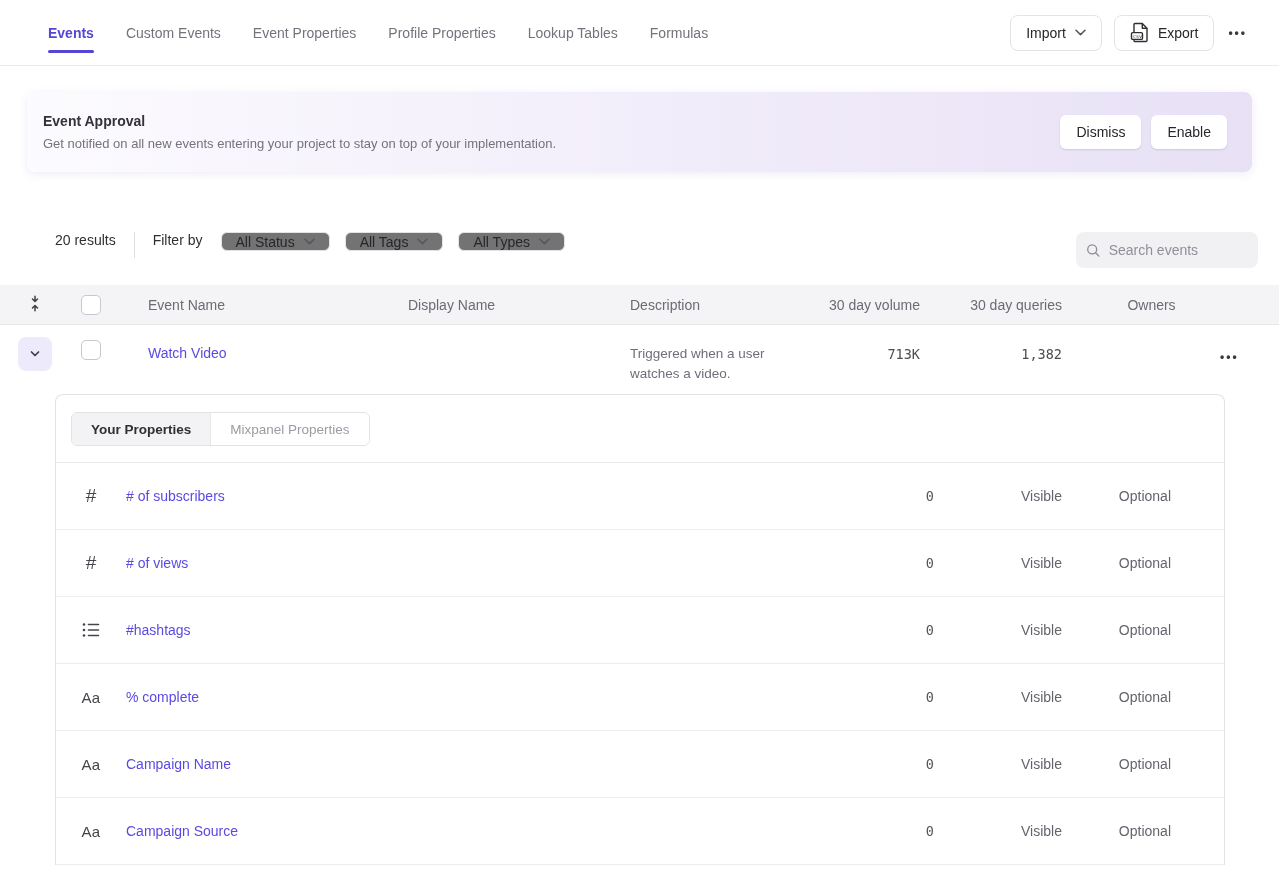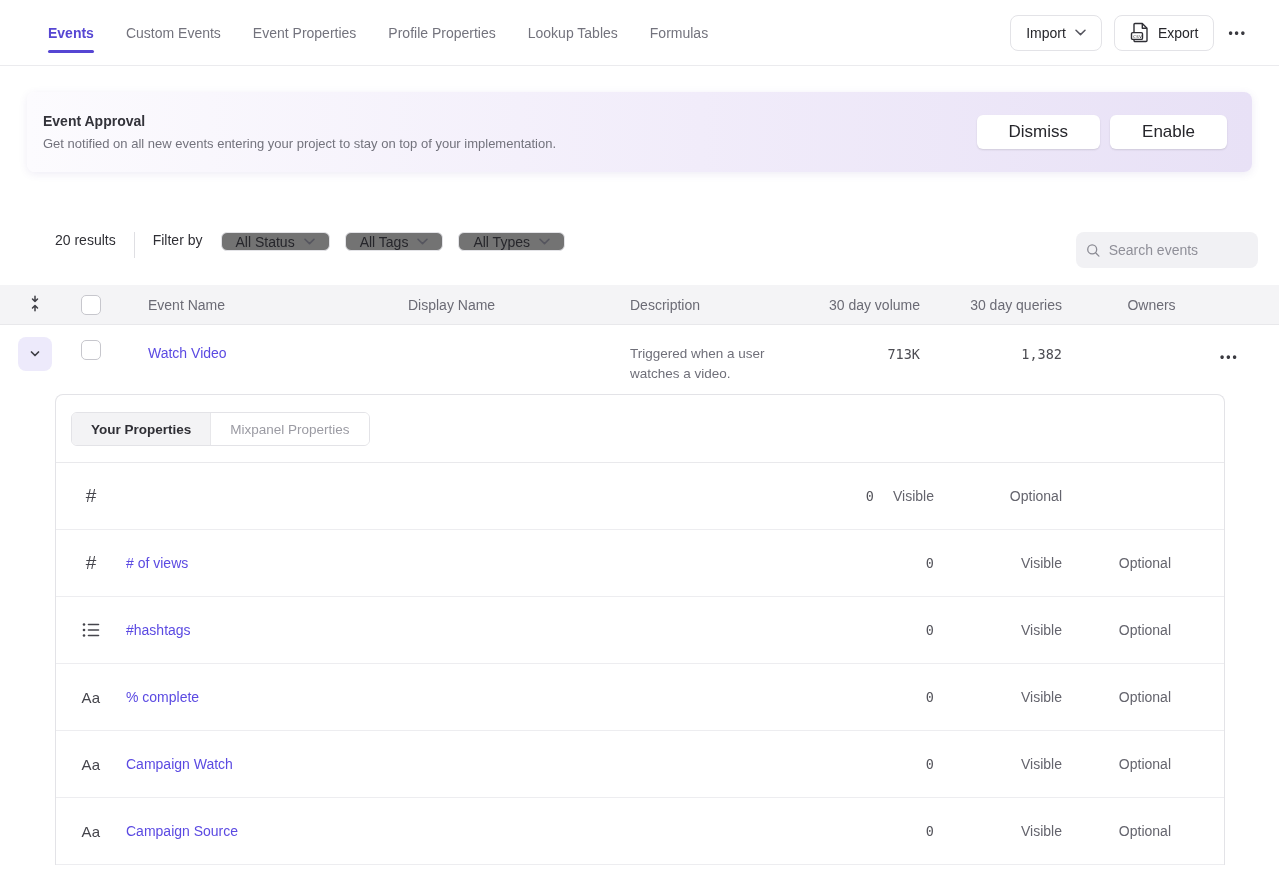--- a/index.html
+++ b/index.html
@@ -39,22 +39,22 @@
   .banner {
     margin:26px 27px 0; height:80px; border-radius:8px;
     background:linear-gradient(90deg,#fcfbfe 0%, #f1ecfa 55%, #e8e1f6 100%);
     box-shadow:0 2px 8px rgba(90,70,160,0.10);
     display:flex; align-items:center; padding:0 25px 0 16px;
   }
   .banner-title { font-size:14px; font-weight:700; color:#33333a; margin-bottom:7px; }
   .banner-desc { font-size:13px; color:#73737d; }
   .banner-actions { margin-left:auto; display:flex; gap:10px; }
   .btn-white {
-    height:34px; padding:0 32px; background:#fff; border:none; border-radius:6px;
-    font-size:17px; color:#26262b; box-shadow:0 1px 2px rgba(0,0,0,0.12);
+    height:34px; padding:0 16px; background:#fff; border:none; border-radius:6px;
+    font-size:14px; color:#26262b; box-shadow:0 1px 2px rgba(0,0,0,0.12);
   }
 
   
   .filter-bar { margin:60px 21px 0 55px; display:flex; height:36px; }
   .results { font-size:14px; color:#2f2f35; }
   .vdiv { width:1px; height:26px; background:#dfdfe3; margin:0 18px; }
   .filter-by { font-size:14px; color:#2f2f35; margin-right:18px; }
   .dd {
     height:19px; padding:0 14px; border:1px solid #e3e3e7; border-radius:6px;
     background:#737373; display:flex; align-items:center; gap:9px;
@@ -262,20 +262,21 @@
     <div class="segmented">
       <div class="seg active">Your Properties</div>
       <div class="seg inactive">Mixpanel Properties</div>
     </div>
   </div>
 
   <div class="prows">
 
     <div class="prow">
       <div class="picon hash">#</div>
+      <a class="pname"># of subscribers</a>
       <div class="pval mono">0</div>
       <div class="pmeta">Visible</div>
       <div class="pmeta">Optional</div>
     </div>
 
     <div class="prow">
       <div class="picon hash">#</div>
       <a class="pname"># of views</a>
       <div class="pval mono">0</div>
       <div class="pmeta">Visible</div>
@@ -300,21 +301,21 @@
     <div class="prow">
       <div class="picon text">Aa</div>
       <a class="pname">% complete</a>
       <div class="pval mono">0</div>
       <div class="pmeta">Visible</div>
       <div class="pmeta">Optional</div>
     </div>
 
     <div class="prow">
       <div class="picon text">Aa</div>
-      <a class="pname">Campaign Watch</a>
+      <a class="pname">Campaign Name</a>
       <div class="pval mono">0</div>
       <div class="pmeta">Visible</div>
       <div class="pmeta">Optional</div>
     </div>
 
     <div class="prow">
       <div class="picon text">Aa</div>
       <a class="pname">Campaign Source</a>
       <div class="pval mono">0</div>
       <div class="pmeta">Visible</div>

